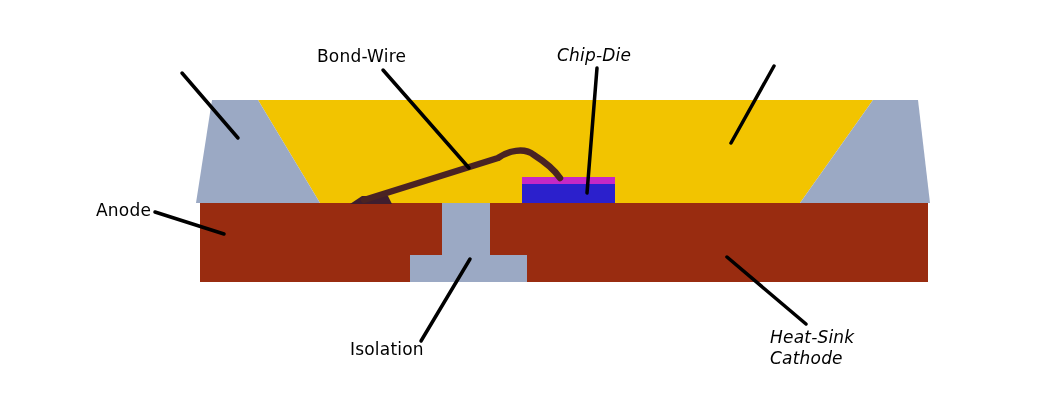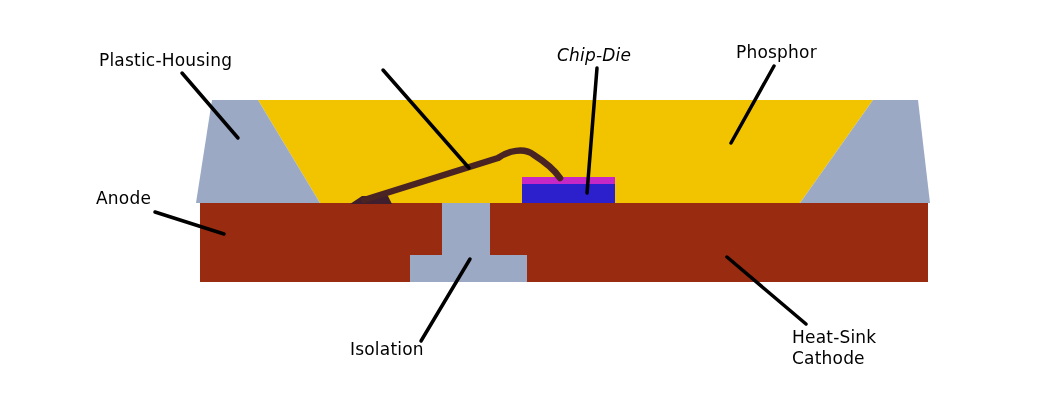--- a/index.html
+++ b/index.html
@@ -58,27 +58,26 @@
       <line x1="182" y1="73" x2="238" y2="138"></line>
       <line x1="383" y1="70" x2="469" y2="168"></line>
       <line x1="597" y1="68" x2="587" y2="193"></line>
       <line x1="774" y1="66" x2="731" y2="143"></line>
       <line x1="155" y1="212" x2="224" y2="234"></line>
       <line x1="470" y1="259" x2="421" y2="341"></line>
       <line x1="727" y1="257" x2="806" y2="324"></line>
     </g>
   </svg>
 
-  <div class="label" style="left:99px;  top:50px;">Plastic-Housing</div>
 
+  <div class="label" style="left:317px; top:46px;">Bond-Wire</div>
 
   <div class="label" style="left:557px; top:45px;font-style:italic;">Chip-Die</div>
 
-  <div class="label" style="left:736px; top:42px;">Phosphor</div>
 
-  <div class="label" style="left:96px;  top:188px;">Anode</div>
+  <div class="label" style="left:96px;  top:200px;">Anode</div>
 
   <div class="label" style="left:350px; top:339px;">Isolation</div>
 
-  <div class="label" style="left:792px; top:327px;">Heat-Sink
+  <div class="label" style="left:770px; top:327px;font-style:italic;">Heat-Sink
 Cathode</div>
 
 </div>
 
 </body></html>

